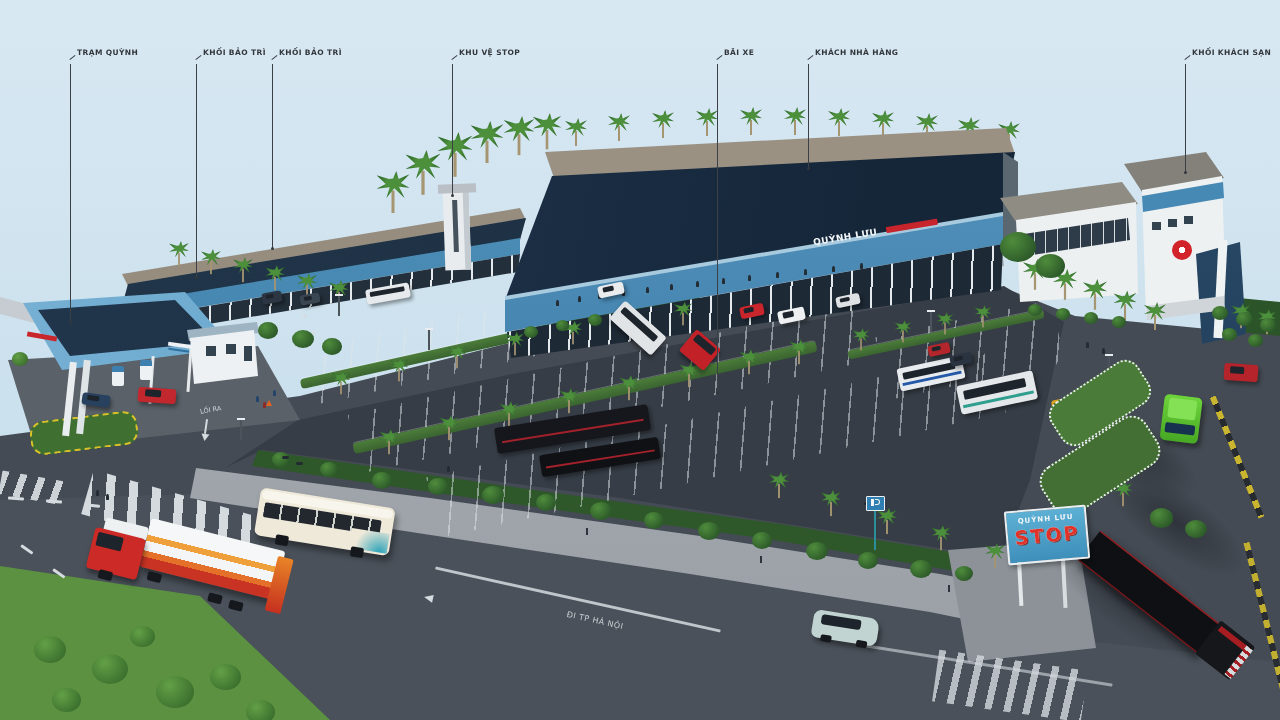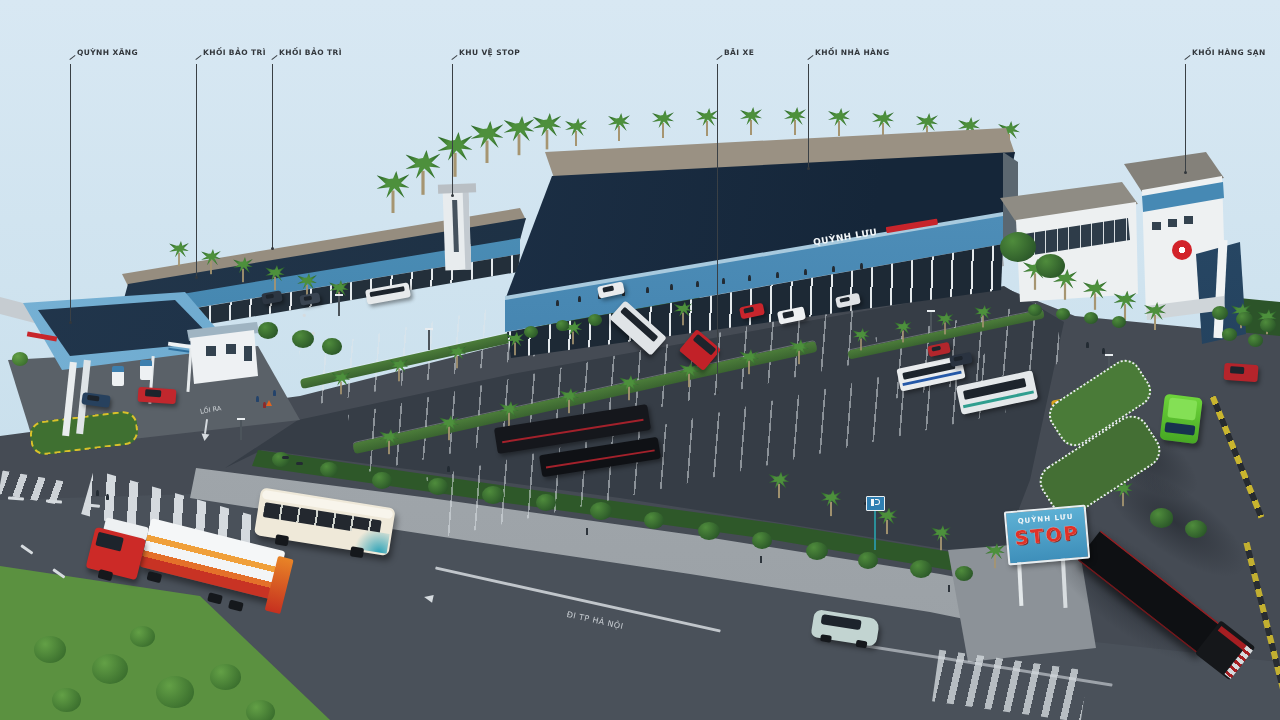--- a/index.html
+++ b/index.html
@@ -573,40 +573,40 @@
     </div>
   </div>
 
   <div class="abs" style="left:1234px;top:392px;width:6px;height:130px;transform:rotate(-22deg);background:repeating-linear-gradient(180deg,#d8c12a 0 8px,#23272c 8px 16px);opacity:.9;"></div>
   <div class="abs" style="left:1264px;top:540px;width:6px;height:170px;transform:rotate(-14deg);background:repeating-linear-gradient(180deg,#d8c12a 0 8px,#23272c 8px 16px);opacity:.85;"></div>
 
   <div class="abs" style="left:1048px;top:378px;width:100px;height:46px;transform:rotate(-33deg);background:#4a7b38;border:2px dotted #e9edef;border-radius:16px;z-index:30;"></div>
   <div class="abs" style="left:1038px;top:438px;width:120px;height:52px;transform:rotate(-33deg);background:#446f34;border:2px dotted #e9edef;border-radius:18px;z-index:30;"></div>
 
   <div class="callout" style="left:70px;">
-    <span class="clabel">QUỲNH XĂNG</span>
+    <span class="clabel">TRẠM QUỲNH</span>
     <i class="cline" style="height:258px;"></i>
   </div>
   <div class="callout" style="left:196px;">
     <span class="clabel">KHỐI BẢO TRÌ</span>
     <i class="cline" style="height:213px;"></i>
   </div>
   <div class="callout" style="left:272px;">
     <span class="clabel">KHỐI BẢO TRÌ</span>
     <i class="cline" style="height:184px;"></i>
   </div>
   <div class="callout" style="left:452px;">
     <span class="clabel">KHU VỆ STOP</span>
     <i class="cline" style="height:131px;"></i>
   </div>
   <div class="callout" style="left:717px;">
     <span class="clabel">BÃI XE</span>
     <i class="cline" style="height:328px;"></i>
   </div>
   <div class="callout" style="left:808px;">
-    <span class="clabel">KHỐI NHÀ HÀNG</span>
+    <span class="clabel">KHÁCH NHÀ HÀNG</span>
     <i class="cline" style="height:104px;"></i>
   </div>
   <div class="callout" style="left:1185px;">
-    <span class="clabel">KHỐI HÀNG SẠN</span>
+    <span class="clabel">KHỐI KHÁCH SẠN</span>
     <i class="cline" style="height:108px;"></i>
   </div>
 </div>
 
 </body></html>

